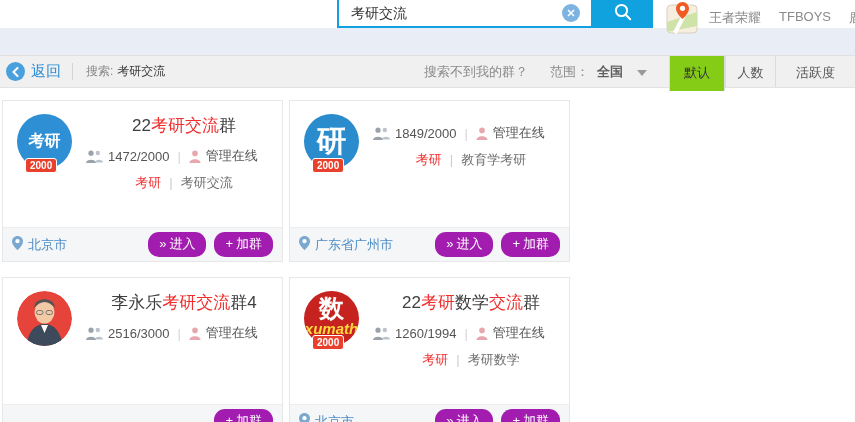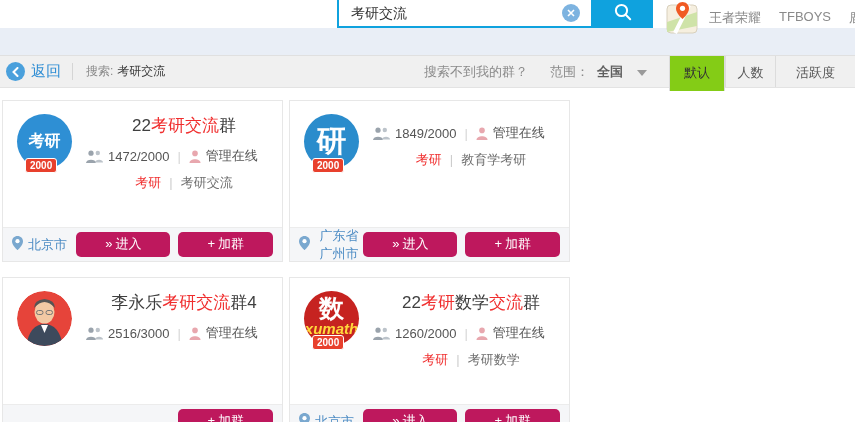--- a/index.html
+++ b/index.html
@@ -62,22 +62,22 @@
   .stats { display:flex; align-items:center; margin-top:10px; font-size:13px; color:#555; }
   .stats .icon { display:flex; margin-right:5px; }
   .sep { color:#d5d5d5; margin:0 8px; }
   .tags { margin-top:9px; font-size:13px; color:#6e6e6e; white-space:nowrap; overflow:hidden; }
   .tag + .tag::before { content:"|"; color:#ccc; margin:0 8px; }
   .tag.hl { color:#f02e2e; }
   .cfooter { position:absolute; left:0; right:0; bottom:0; height:34px; background:#f5f6f8;
     border-top:1px solid #ececec; display:flex; align-items:center; padding:0 9px; }
   .loc { display:flex; align-items:center; gap:5px; color:#4d8cc4; font-size:13px; }
   .btns { margin-left:auto; display:flex; gap:8px; }
-  .btn { background:#be185d; color:#fff; font-size:13px; padding:3px 29px 4px;
-    border-radius:5px; cursor:pointer; white-space:nowrap; text-decoration:none; }
+  .btn { background:#a21caf; color:#fff; font-size:13px; padding:3px 11px 4px;
+    border-radius:11px; cursor:pointer; white-space:nowrap; text-decoration:none; }
   .btn i { font-style:normal; margin-right:3px; }
 </style>
 </head>
 <body>
 
 <div class="topbar">
   <div class="topbar-strip"></div>
   <input class="search-input" type="text" value="考研交流" style="">
   <span class="clear-btn">
     <svg width="18" height="18">
@@ -284,21 +284,21 @@
       <div class="title"><span>22</span><span class="hl">考研</span><span>数学</span><span class="hl">交流</span><span>群</span></div>
       <div class="stats">
         <span class="icon">
             <svg width="17" height="13" viewBox="0 0 17 13">
               <circle cx="5" cy="3.2" r="2.6" fill="#9aa3ac"></circle>
               <path d="M0 13 C0 8.5 10 8.5 10 13 Z" fill="#9aa3ac"></path>
               <circle cx="11.8" cy="3" r="2.2" fill="#bcc3ca"></circle>
               <path d="M8.8 12.6 C9.2 8.8 17 8.8 17 12.6 Z" fill="#bcc3ca"></path>
             </svg>
           </span>
-        <span>1260/2000</span>
+        <span>1260/1994</span>
         <span class="sep">|</span>
         <span class="icon">
             <svg width="12" height="13">
               <circle cx="6" cy="3.4" r="2.8" fill="#e8a7ae"></circle>
               <path d="M0.5 13 C0.5 8 11.5 8 11.5 13 Z" fill="#e8a7ae"></path>
             </svg>
           </span>
         <span>管理在线</span>
       </div>
       <div class="tags">

